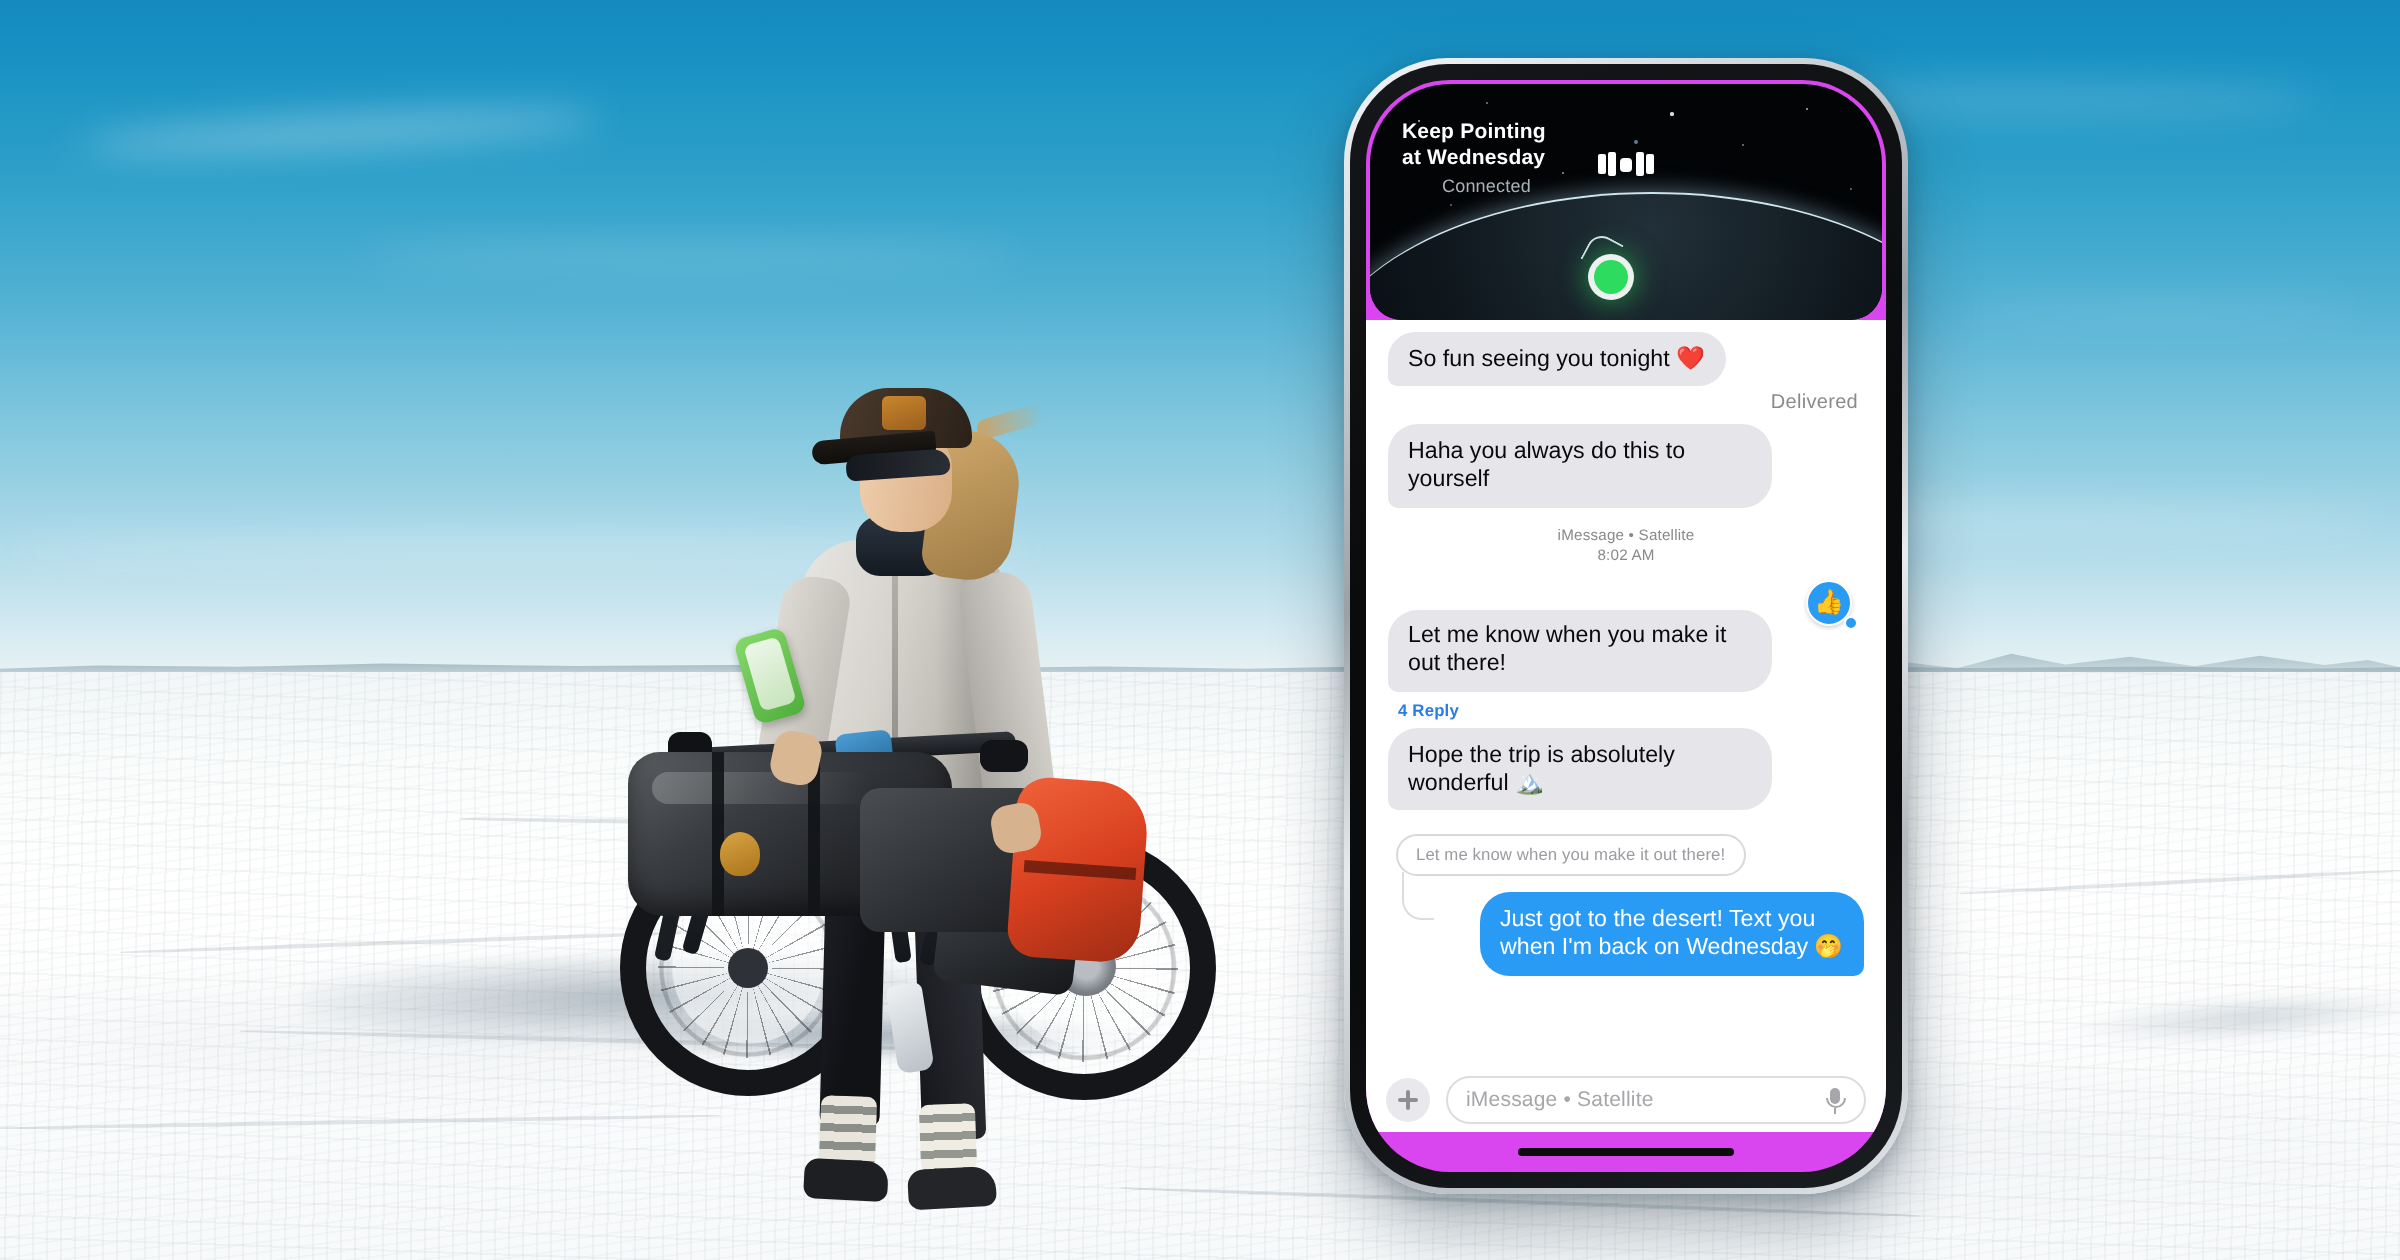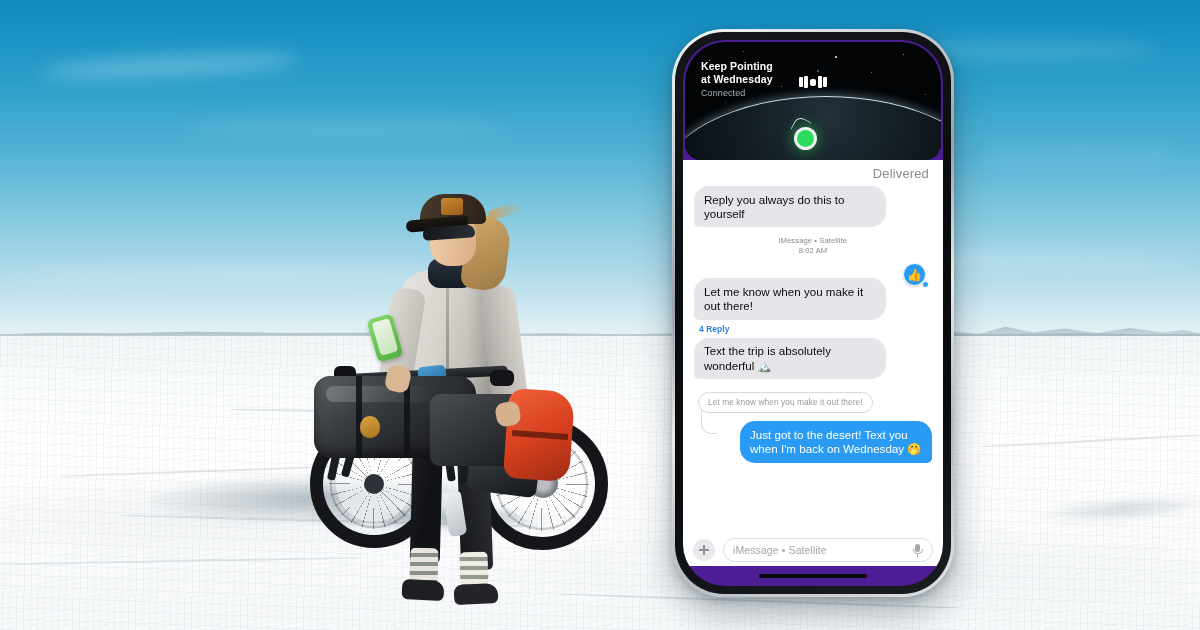--- a/index.html
+++ b/index.html
@@ -227,21 +227,21 @@
     box-shadow:0 16px 34px rgba(20,40,55,.34), 0 3px 10px rgba(20,40,55,.22);
   }
   .phone-band {
     position:absolute; inset:3px; border-radius:49px;
     background:linear-gradient(160deg,#15171a,#05060700 40%, #0a0b0d 70%, #1b1e21);
     background-color:#0a0b0c;
   }
   .phone-screen {
     position:absolute; left:11px; top:11px; right:11px; bottom:11px;
     border-radius:42px; overflow:hidden;
-    background:#4c1d95;
+    background:#d946ef;
     display:flex; flex-direction:column;
   }
 
   
   .sat-card {
     position:relative; margin:2px 2px 0 2px; height:118px;
     border-radius:40px 40px 16px 16px;
     background:radial-gradient(ellipse 150px 90px at 52% 118%, #0d3a33 0%, #061418 45%, #020406 78%),
                linear-gradient(180deg,#010203,#04070a);
     overflow:hidden; flex:0 0 auto;
@@ -277,21 +277,21 @@
     position:absolute; left:108px; bottom:26px; width:16px; height:16px;
     border-left:1.5px solid rgba(235,250,255,.9);
     border-top:1.5px solid rgba(235,250,255,.9);
     border-radius:8px 0 0 0; transform:rotate(28deg);
   }
   .sat-text { position:absolute; left:16px; top:18px; }
   .sat-title {
     color:#fff; font-size:10.5px; font-weight:bold; line-height:12.5px;
     letter-spacing:.1px; max-width:86px;
   }
-  .sat-status { color:#a9b2b8; font-size:9px; margin-top:3px; letter-spacing:.1px; }
+  .sat-status { color:#a9b2b8; font-size:9px; margin-top:3px; letter-spacing:.1px;margin-left:20px; }
 
   
   .thread {
     flex:1 1 auto; background:#fff; padding:6px 11px 0 11px;
     display:flex; flex-direction:column; overflow:hidden;
   }
   .row { display:flex; margin-bottom:3px; }
   .row.in  { justify-content:flex-start; }
   .row.out { justify-content:flex-end; }
 
@@ -304,21 +304,21 @@
   .bubble.in::after {
     content:""; position:absolute; left:-4px; bottom:0; width:11px; height:13px;
     background:#e6e5ea; border-bottom-right-radius:12px; z-index:-1;
   }
   .bubble.out::after {
     content:""; position:absolute; right:-4px; bottom:0; width:11px; height:13px;
     background:#2a9bf5; border-bottom-left-radius:12px; z-index:-1;
   }
 
   .status-line {
-    font-size:13px; color:#8a8a8e; text-align:right; margin:0 3px 5px 0;
+    font-size:10px; color:#8a8a8e; text-align:right; margin:0 3px 5px 0;
     letter-spacing:.15px;
   }
   .timestamp {
     text-align:center; font-size:7.6px; color:#8a8a8e; margin:6px 0 7px 0; line-height:10px;
     letter-spacing:.1px;
   }
   .timestamp .tm-time { display:block; }
 
   .tapback-row { display:flex; justify-content:flex-end; margin:0 6px -8px 0; position:relative; z-index:3; }
   .tapback {
@@ -514,45 +514,48 @@
         <div class="sat-title">
           <div>Keep Pointing</div>
           <div>at Wednesday</div>
         </div>
         <div class="sat-status">Connected</div>
       </div>
     </div>
 
     <div class="thread">
 
+      <div class="row in">
+        <div class="bubble in">So fun seeing you tonight ❤️</div>
+      </div>
 
 
       <div class="status-line">Delivered</div>
 
       <div class="row in">
-        <div class="bubble in">Reply you always do this to yourself</div>
+        <div class="bubble in">Haha you always do this to yourself</div>
       </div>
 
       <div class="timestamp">
         <span>iMessage • Satellite</span>
         <span class="tm-time">8:02 AM</span>
       </div>
 
       <div class="tapback-row">
         <div class="tapback">👍</div>
       </div>
 
       <div class="row in">
         <div class="bubble in">Let me know when you make it out there!</div>
       </div>
 
       <div class="reply-link">4 Reply</div>
 
       <div class="row in">
-        <div class="bubble in">Text the trip is absolutely wonderful 🏔️</div>
+        <div class="bubble in">Hope the trip is absolutely wonderful 🏔️</div>
       </div>
 
       <div class="quote-wrap">
         <div class="quote-bubble">Let me know when you make it out there!</div>
         <div class="quote-tail"></div>
       </div>
 
       <div class="row out" style="margin-top:8px;">
         <div class="bubble out">Just got to the desert! Text you when I'm back on Wednesday 🤭</div>
       </div>

